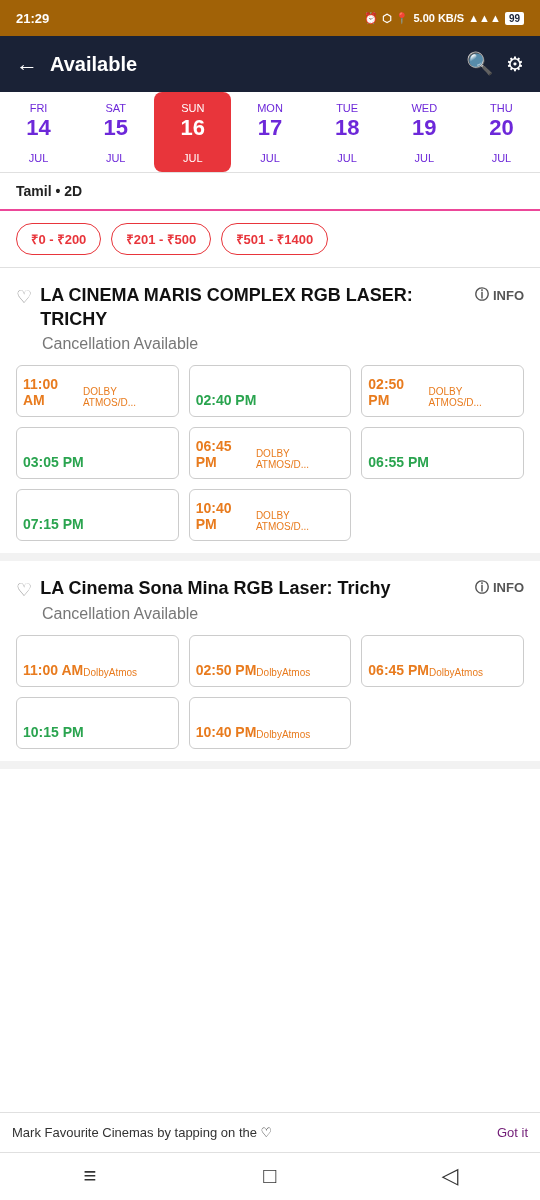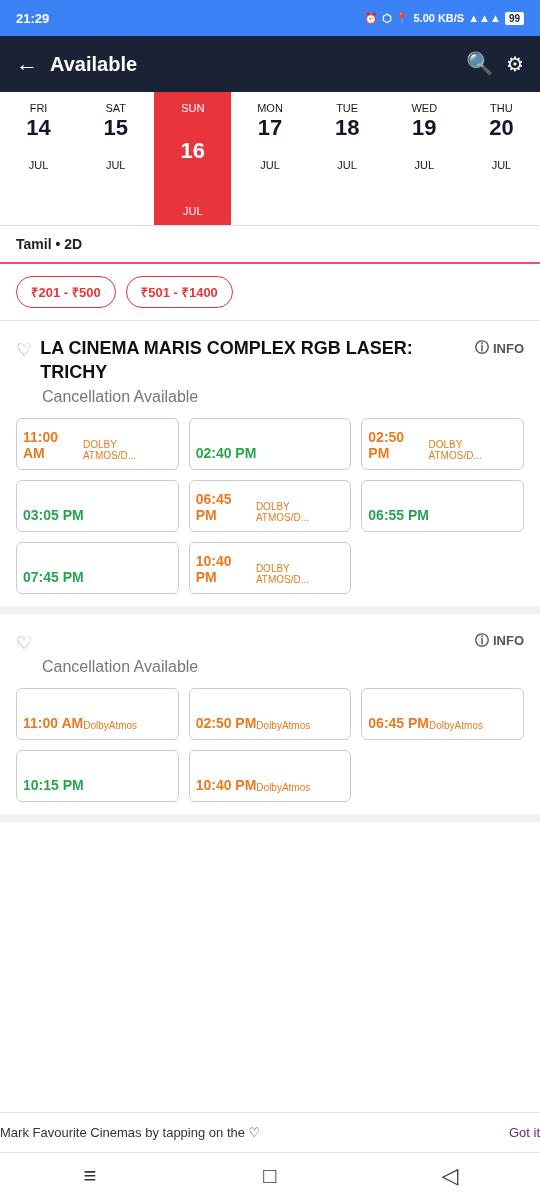--- a/index.html
+++ b/index.html
@@ -7,21 +7,21 @@
     body {
       font-family: 'Segoe UI', Arial, sans-serif;
       background: #fff;
       width: 540px;
       min-height: 1200px;
       overflow-x: hidden;
     }
 
     
     .status-bar {
-      background: #3b82f6;
+      background: #a16207;
       color: #fff;
       display: flex;
       justify-content: space-between;
       align-items: center;
       padding: 6px 16px;
       height: 36px;
       font-size: 13px;
       font-weight: 600;
     }
     .status-right {
@@ -66,42 +66,41 @@
       border-bottom: 1px solid #e0e0e0;
     }
     .calendar-day {
       flex: 1;
       display: flex;
       flex-direction: column;
       align-items: center;
       padding: 10px 4px 8px;
       cursor: pointer;
       font-size: 12px;
-      color: #0f172a;
+      color: #6d28d9;
     }
     .calendar-day.active {
       background: #e8353b;
       color: #fff;
-      border-radius: 0;
-      gap: 23px;
+      border-radius: 8px;
     }
     .calendar-day .day-name {
       font-size: 11px;
       font-weight: 500;
       margin-bottom: 2px;
     }
     .calendar-day .day-num {
       font-size: 22px;
       font-weight: 700;
       line-height: 1.1;
     }
     .calendar-day .month {
       font-size: 11px;
       font-weight: 500;
-      margin-top: 19px;
+      margin-top: 12px;
     }
 
     
     .lang-filter {
       padding: 10px 16px;
       font-size: 14px;
       font-weight: 600;
       color: #222;
       border-bottom: 2px solid #ec4899;
     }
@@ -207,21 +206,21 @@
     .bottom-toast {
       position: fixed;
       bottom: 48px;
       left: 0;
       width: 540px;
       background: #fff;
       border-top: 1px solid #e0e0e0;
       display: flex;
       align-items: center;
       justify-content: space-between;
-      padding: 12px 0;
+      padding: 12px 12px;
       font-size: 13px;
       color: #333;
       z-index: 100;
     }
     .got-it {
       color: #701a75;
       font-weight: 400;
       cursor: pointer;
     }
 
@@ -312,20 +311,21 @@
       <div class="calendar-day">
     <span class="day-name">THU</span>
     <span class="day-num">20</span>
     <span class="month">JUL</span>
   </div>
     </div>
 
   <div class="lang-filter">Tamil • 2D</div>
 
   <div class="price-filter" id="price-filters">
+  <span class="price-tag">₹0 - ₹200</span>
       <span class="price-tag">₹201 - ₹500</span>
       <span class="price-tag">₹501 - ₹1400</span>
     </div>
 
   <div id="cinemas-container">
       <div class="cinema-section">
         <div class="cinema-header">
           <div class="cinema-name-row">
             <span class="heart-icon">♡</span>
             <span class="cinema-name">LA CINEMA MARIS COMPLEX RGB LASER: TRICHY</span>
@@ -352,32 +352,33 @@
             <span class="showtime-time green">03:05 PM</span>
           </div>
           <div class="showtime-btn">
             <span class="showtime-time orange">06:45 PM</span>
             <span class="showtime-format">DOLBY ATMOS/D...</span>
           </div>
           <div class="showtime-btn">
             <span class="showtime-time green">06:55 PM</span>
           </div>
           <div class="showtime-btn">
-            <span class="showtime-time green">07:45 PM</span>
+            <span class="showtime-time green">07:15 PM</span>
           </div>
           <div class="showtime-btn">
             <span class="showtime-time orange">10:40 PM</span>
             <span class="showtime-format">DOLBY ATMOS/D...</span>
           </div>
         </div>
       </div>
       <div class="cinema-section">
         <div class="cinema-header">
           <div class="cinema-name-row">
             <span class="heart-icon">♡</span>
+            <span class="cinema-name">LA Cinema Sona Mina RGB Laser: Trichy</span>
           </div>
           <div class="info-btn">
             <span style="font-size:14px;">ⓘ</span> 
             <span>INFO</span>
           </div>
         </div>
         <div class="cancellation">Cancellation Available</div>
         <div class="showtime-grid">
           <div class="showtime-btn">
             <span class="showtime-time orange">11:00 AM</span>

